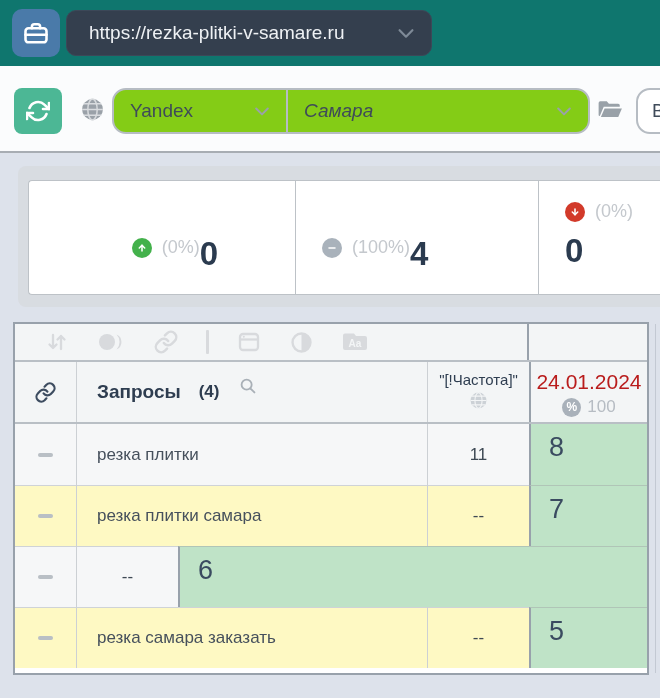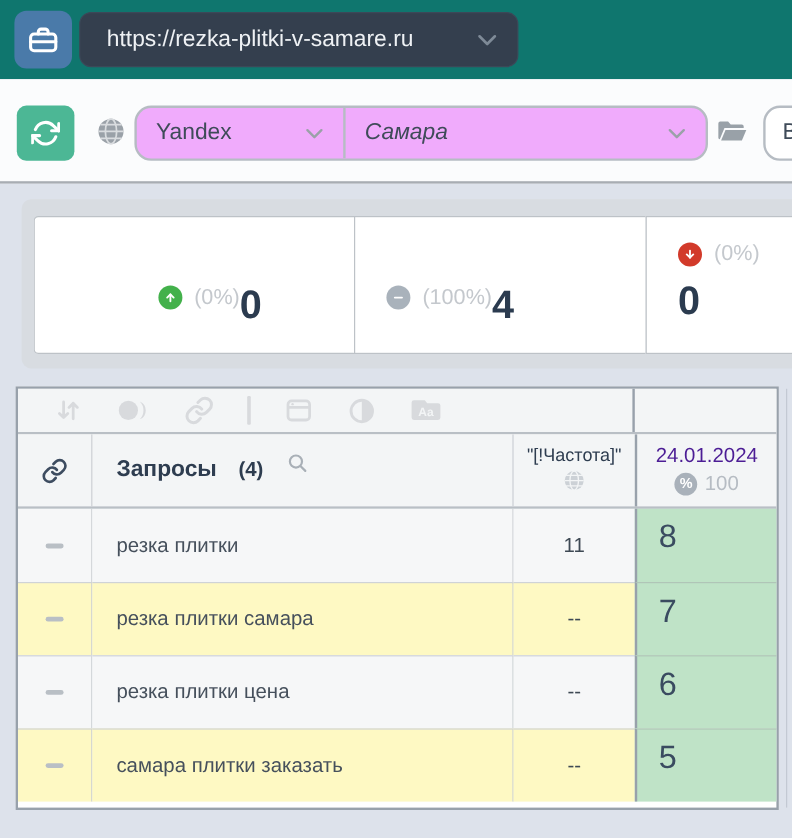--- a/index.html
+++ b/index.html
@@ -31,21 +31,21 @@
     background:#fbfcfd; border-bottom:2px solid #a8adb3;
   }
   .refresh-btn {
     position:absolute; left:14px; top:22px; width:48px; height:46px;
     background:#4cb795; border:none; border-radius:8px;
     display:flex; align-items:center; justify-content:center; cursor:pointer;
   }
   .globe-btn { position:absolute; left:80px; top:31px; cursor:pointer; }
   .select-group {
     position:absolute; left:112px; top:22px; width:478px; height:46px;
-    background:#f0abfc; border:2px solid #b6bcc3; border-radius:14px;
+    background:#84cc16; border:2px solid #b6bcc3; border-radius:14px;
     display:flex; align-items:stretch; overflow:hidden;
   }
   .select {
     display:flex; align-items:center; justify-content:space-between;
     padding:0 14px 0 16px; cursor:pointer;
   }
   .select.engine { width:174px; border-right:2px solid #b6bcc3; }
   .select.region { flex:1;font-style:italic; }
   .select .sel-text { font-size:19px; color:#3f4b59; }
   .folder-btn { position:absolute; left:597px; top:32px; cursor:pointer; }
@@ -111,21 +111,21 @@
 
   .header-link-icon { color:#3d4c60; }
   .queries-head { padding-left:20px; gap:18px; }
   .queries-title { font-size:19px; font-weight:bold; color:#2e3d50; }
   .queries-count { font-size:17px; font-weight:bold; color:#2e3d50; }
   .search-glyph { transform:translateY(-6px); cursor:pointer; }
 
   .freq-head { display:flex; flex-direction:column; align-items:center; padding-top:9px; gap:3px; }
   .freq-label { font-size:15px; color:#2e3d50; white-space:nowrap; }
   .date-head { display:flex; flex-direction:column; align-items:center; padding-top:8px; gap:3px; }
-  .date-label { font-size:17px; color:#4c1d95; }
+  .date-label { font-size:21px; color:#b91c1c; }
   .date-sub { display:flex; align-items:center; gap:6px; }
   .pct-circle {
     width:19px; height:19px; border-radius:50%; background:#a9b1ba;
     color:#fff; font-size:12px; font-weight:bold;
     display:flex; align-items:center; justify-content:center;
   }
   .pct-value { font-size:17px; color:#b6bcc3; }
 
   .minus-bar { width:15px; height:4px; border-radius:2px; background:#b9bfc5; }
   .kw-text { font-size:17px; color:#46505c; padding-left:20px; }
@@ -354,33 +354,30 @@
         <span class="kw-text">резка плитки самара</span>
       </div>
     <div class="c3 freq-cell">--</div>
     <div class="c4 pos-cell">7</div>
   </div>
 
   <div class="t-row row-data odd">
     <div class="c1">
         <span class="minus-bar"></span>
       </div>
-    <div class="c2">
-        <span class="kw-text">резка плитки цена</span>
-      </div>
     <div class="c3 freq-cell">--</div>
     <div class="c4 pos-cell">6</div>
   </div>
 
   <div class="t-row row-data even">
     <div class="c1">
         <span class="minus-bar"></span>
       </div>
     <div class="c2">
-        <span class="kw-text">самара плитки заказать</span>
+        <span class="kw-text">резка самара заказать</span>
       </div>
     <div class="c3 freq-cell">--</div>
     <div class="c4 pos-cell">5</div>
   </div>
 
 </div>
 
 <div class="scroll-line"></div>
 
 </body></html>

